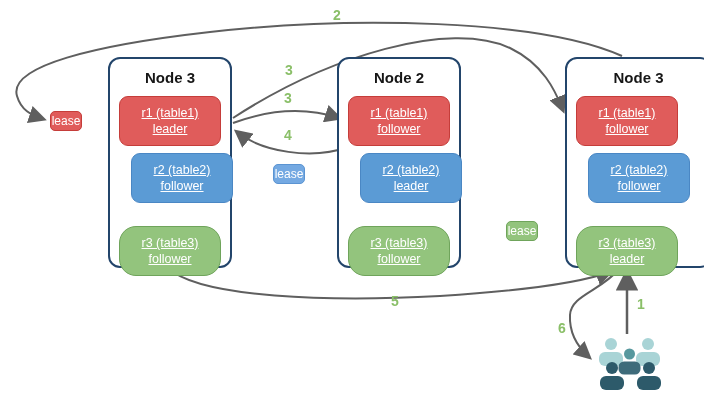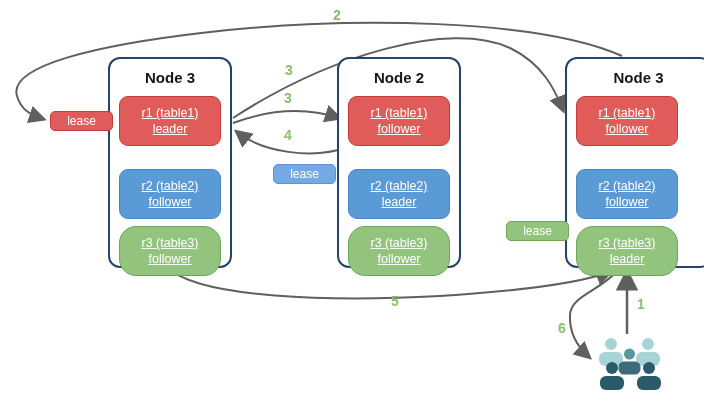--- a/index.html
+++ b/index.html
@@ -17,23 +17,23 @@
     font-size:15px;font-weight:700;color:#161616;
   }
   .replica{
     position:absolute;left:9px;width:102px;height:50px;border-radius:9px;
     display:flex;flex-direction:column;align-items:center;justify-content:center;
     color:#ffffff;font-size:12.5px;line-height:1.3;box-sizing:border-box;text-align:center;text-decoration:underline;
   }
   .replica.red{background:#e05c5b;border:1.5px solid #c53d3a;}
   .replica.blue{background:#5b9bd5;border:1.5px solid #4a87c4;}
   .replica.green{background:#93c47d;border:1.5px solid #6fa45b;}
-  .r-pos-1{top:37px;} .r-pos-2{top:110px;} .r-pos-3{top:167px;border-radius:17px;}
+  .r-pos-1{top:37px;} .r-pos-2{top:94px;margin-left:12px;} .r-pos-3{top:167px;border-radius:17px;}
   .lease{
-    position:absolute;width:63px;height:20px;border-radius:5px;
+    position:absolute;width:32px;height:20px;border-radius:5px;
     display:flex;align-items:center;justify-content:center;
     color:#ffffff;font-size:12px;box-sizing:border-box;
   }
   .lease.red{background:#e05c5b;border:1.5px solid #c53d3a;left:50px;top:111px;}
   .lease.blue{background:#74a9e2;border:1.5px solid #5b94d2;left:273px;top:164px;}
   .lease.green{background:#93c47d;border:1.5px solid #6fa45b;left:506px;top:221px;}
   .step{
     position:absolute;width:18px;text-align:center;
     font-size:14px;font-weight:700;color:#8abf68;
   }

